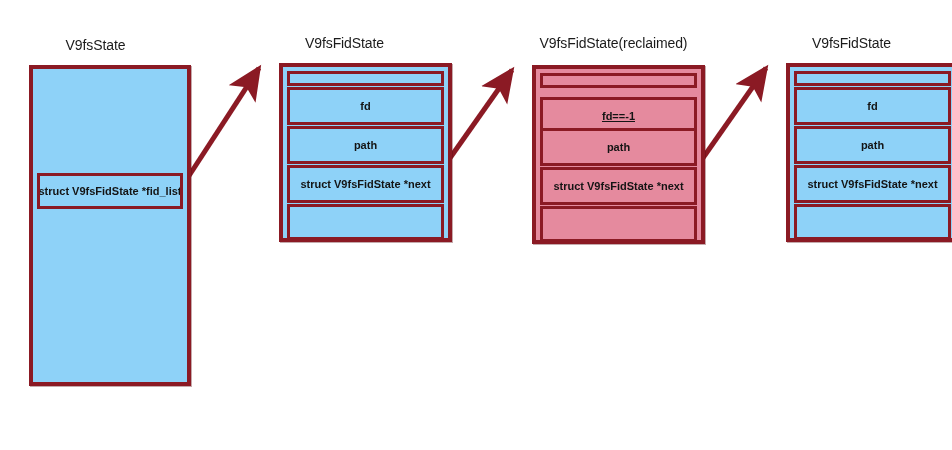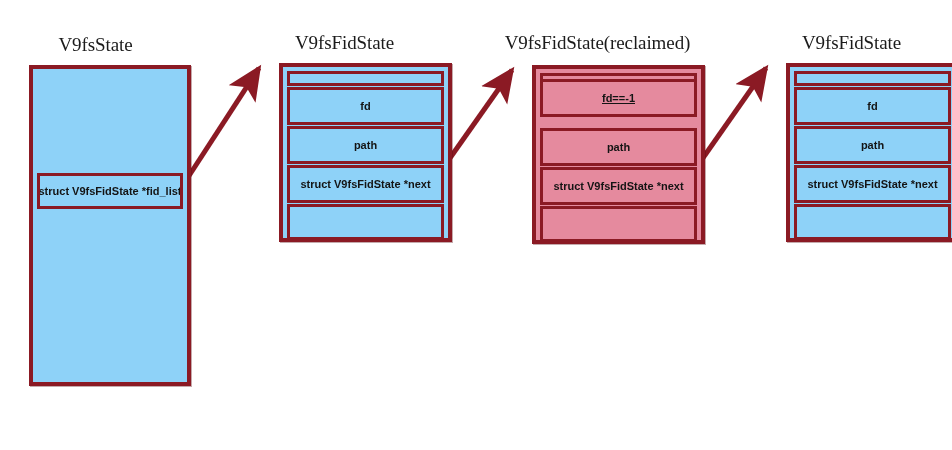--- a/index.html
+++ b/index.html
@@ -11,24 +11,24 @@
     position: relative;
     width: 952px;
     height: 450px;
     background: #ffffff;
     overflow: hidden;
     font-family: "Liberation Sans", "DejaVu Sans", sans-serif;
   }
   .struct-title {
     position: absolute;
     text-align: center;
-    font-size: 19px;
+    font-size: 14px;
     line-height: 22px;
     color: #1b1b1b;
-    font-family: Liberation Serif, serif;
+    font-family: Liberation Sans, sans-serif;
     white-space: nowrap;
     letter-spacing: -0.1px;
   }
   .struct-box {
     position: absolute;
     box-sizing: border-box;
     border: 4px solid #8b1a24;
     background: #8ed2f8;
     display: flex;
     flex-direction: column;
@@ -95,24 +95,24 @@
         <div class="field blank" style="position: absolute; left: 4px; right: 4px; top: 143px; height: 170px;"></div>
       </div>
       <div class="struct-title" style="left: 258px; top: 32px; width: 173px;">V9fsFidState</div>
       <div class="struct-box" style="left: 258px; top: 63px; width: 173px; height: 179px;">
         <div class="field" style="position: absolute; left: 4px; right: 4px; top: 4px; height: 15px;"></div>
         <div class="field" style="position: absolute; left: 4px; right: 4px; top: 20px; height: 38px;">fd</div>
         <div class="field" style="position: absolute; left: 4px; right: 4px; top: 59px; height: 38px;">path</div>
         <div class="field" style="position: absolute; left: 4px; right: 4px; top: 98px; height: 38px;">struct V9fsFidState *next</div>
         <div class="field" style="position: absolute; left: 4px; right: 4px; top: 137px; height: 36px;"></div>
       </div>
-      <div class="struct-title" style="left: 480px; top: 32px; width: 235px;">V9fsFidState(reclaimed)</div>
+      <div class="struct-title" style="left: 496px; top: 32px; width: 235px;">V9fsFidState(reclaimed)</div>
       <div class="struct-box reclaimed" style="left: 511px; top: 65px; width: 173px; height: 179px;">
         <div class="field" style="position: absolute; left: 4px; right: 4px; top: 4px; height: 15px;"></div>
-        <div class="field" style="position: absolute; left: 4px; right: 4px; top: 10px; height: 38px; text-decoration: underline;">fd==-1</div>
+        <div class="field" style="position: absolute; left: 4px; right: 4px; top: 28px; height: 38px; text-decoration: underline;">fd==-1</div>
         <div class="field" style="position: absolute; left: 4px; right: 4px; top: 59px; height: 38px;">path</div>
         <div class="field" style="position: absolute; left: 4px; right: 4px; top: 98px; height: 38px;">struct V9fsFidState *next</div>
         <div class="field" style="position: absolute; left: 4px; right: 4px; top: 137px; height: 36px;"></div>
       </div>
       <div class="struct-title" style="left: 765px; top: 32px; width: 173px;">V9fsFidState</div>
       <div class="struct-box" style="left: 765px; top: 63px; width: 173px; height: 179px;">
         <div class="field" style="position: absolute; left: 4px; right: 4px; top: 4px; height: 15px;"></div>
         <div class="field" style="position: absolute; left: 4px; right: 4px; top: 20px; height: 38px;">fd</div>
         <div class="field" style="position: absolute; left: 4px; right: 4px; top: 59px; height: 38px;">path</div>
         <div class="field" style="position: absolute; left: 4px; right: 4px; top: 98px; height: 38px;">struct V9fsFidState *next</div>

